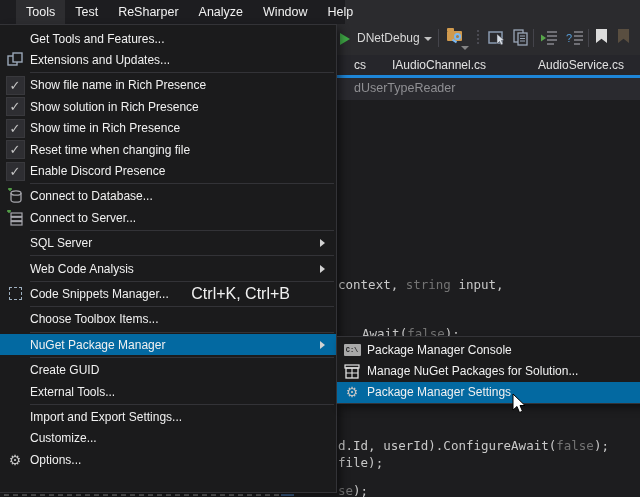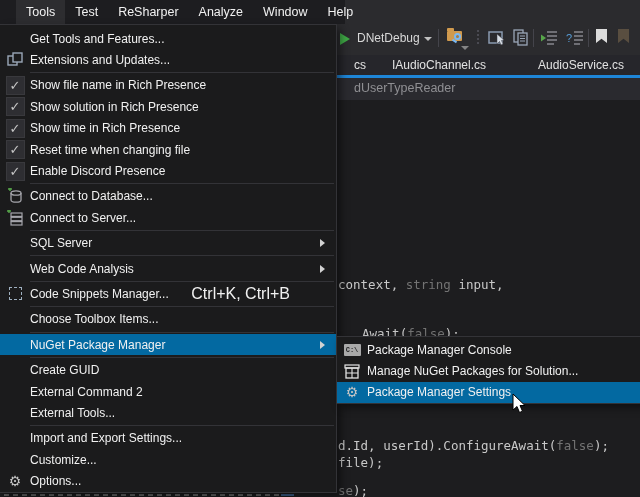--- a/index.html
+++ b/index.html
@@ -267,25 +267,20 @@
         <span class="arrow has"></span>
       </div>
       <div class="msep"></div>
       <div class="mi">
         <span class="gutter"></span>
         <span class="lbl">Create GUID</span>
         <span class="arrow"></span>
       </div>
       <div class="mi">
         <span class="gutter"></span>
-        <span class="lbl">External Command 2</span>
-        <span class="arrow"></span>
-      </div>
-      <div class="mi">
-        <span class="gutter"></span>
         <span class="lbl">External Tools...</span>
         <span class="arrow"></span>
       </div>
       <div class="msep"></div>
       <div class="mi">
         <span class="gutter"></span>
         <span class="lbl">Import and Export Settings...</span>
         <span class="arrow"></span>
       </div>
       <div class="mi">

